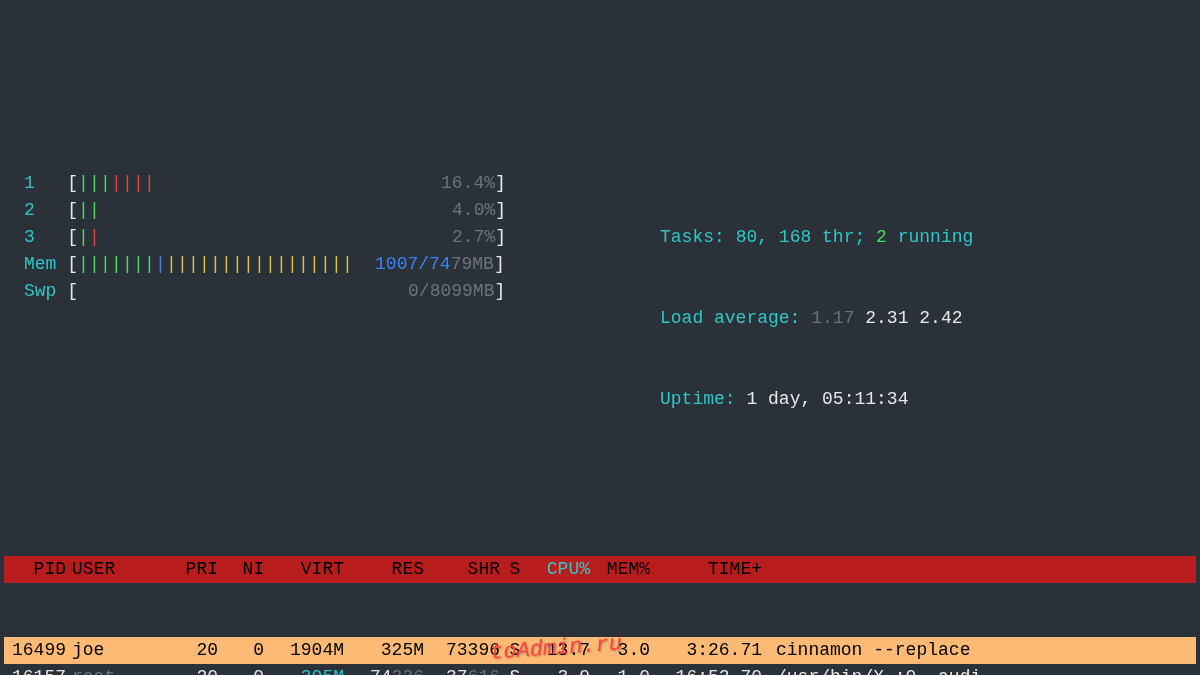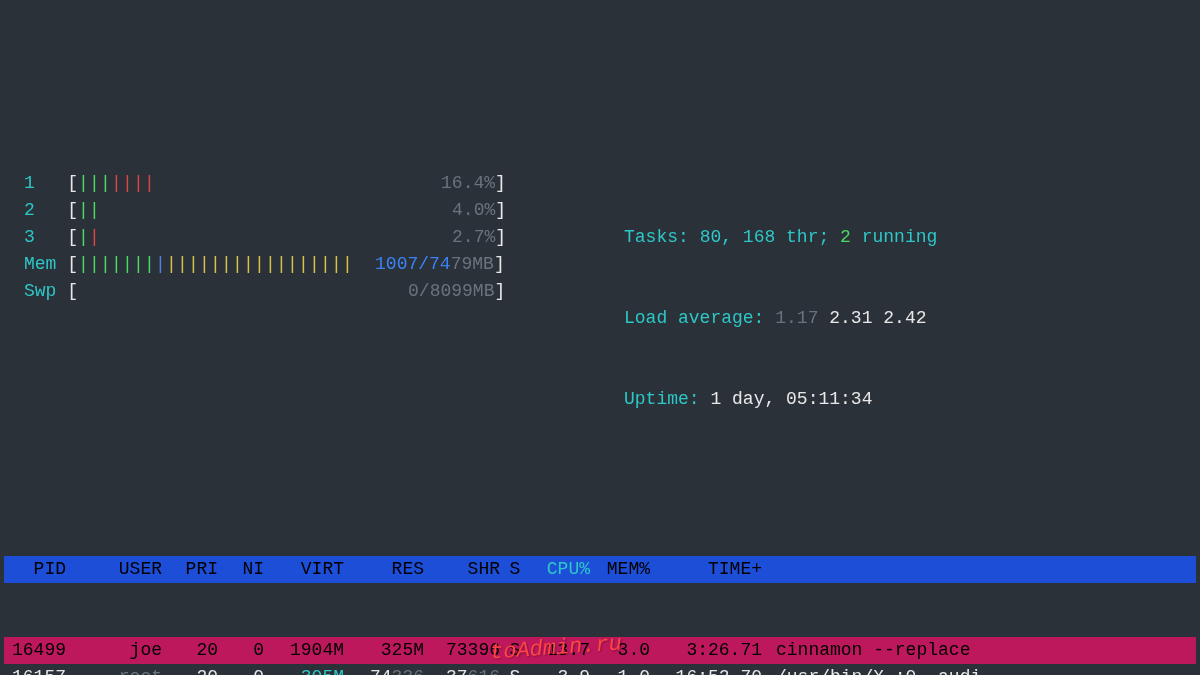--- a/index.html
+++ b/index.html
@@ -15,49 +15,49 @@
     line-height: 1.5;
     white-space: pre;
   }
   .cyan { color: #2dc7c7; }
   .white { color: #e8e8e8; }
   .grey { color: #6a737d; }
   .green { color: #4cd964; }
   .yellow { color: #3b82f6; }
 
   .meters { padding-left: 20px; margin-bottom: 8px; }
-  .meters-row { display: flex; }
+  .meters-row { display: flex; gap: 36px; }
   .left-meters { width: 540px; }
   .right-meters { flex: 1; padding-left: 60px; }
 
   .bar-char { display: inline-block; width: 11px; text-align: left; }
 
   .bargreen { color: #4cd964; }
   .barred { color: #d44; }
   .baryel { color: #d6c24c; }
   .barblue { color: #5a7fd4; }
 
   .header-row {
-    background: #1d4ed8;
+    background: #b91c1c;
     color: #000;
     display: flex;
     height: 27px;
     align-items: center;
   }
   .selected-row {
-    background: #be185d;
+    background: #fdba74;
     color: #000;
   }
   .proc-row {
     display: flex;
     height: 27px;
     align-items: center;
   }
   .c-pid   { width: 68px; text-align: right; padding-right: 6px; }
-  .c-user  { width: 90px; text-align: right; }
+  .c-user  { width: 90px; text-align: left; }
   .c-pri   { width: 56px; text-align: right; }
   .c-ni    { width: 46px; text-align: right; }
   .c-virt  { width: 80px; text-align: right; }
   .c-res   { width: 80px; text-align: right; }
   .c-shr   { width: 76px; text-align: right; }
   .c-s     { width: 30px; text-align: center; }
   .c-cpu   { width: 60px; text-align: right; }
   .c-mem   { width: 60px; text-align: right; }
   .c-time  { width: 116px; text-align: right; padding-right: 4px;}
   .c-cmd   { flex: 1;  text-align: left; padding-left: 10px; }

